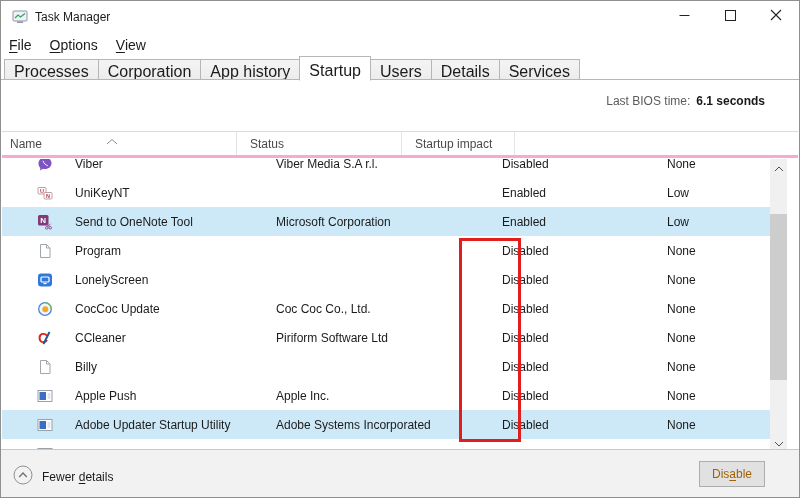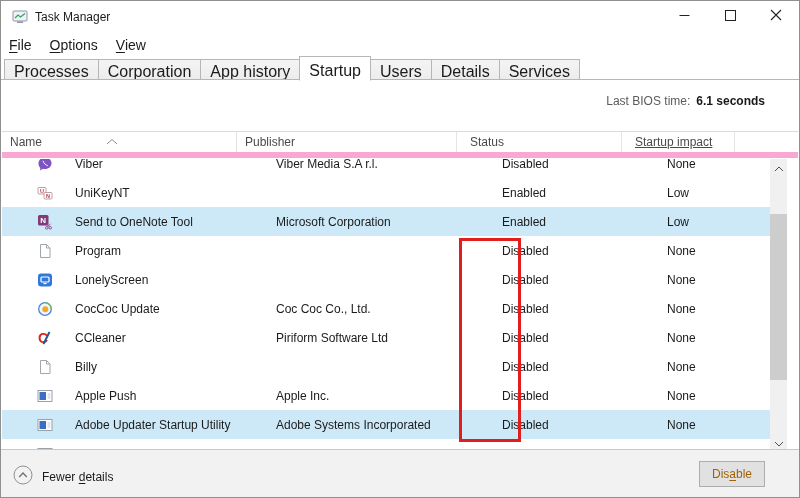--- a/index.html
+++ b/index.html
@@ -24,26 +24,26 @@
   .tabstrip::after{content:"";position:absolute;left:0;right:0;bottom:0;height:1px;background:#b6b6b6;}
   .tab{height:21px;padding:3px 9px 0 9px;background:linear-gradient(#f4f4f4,#ececec);
        border:1px solid #b6b6b6;border-bottom:none;margin-left:-1px;white-space:nowrap;}
   .tab:first-child{margin-left:3px;}
   .tab.active{height:25px;background:#fff;border-bottom:1px solid #fff;margin-bottom:-1px;z-index:3;position:relative;padding-top:5px;}
   
   .content{position:absolute;top:79px;left:1px;right:1px;bottom:48px;background:#fff;}
   .bios{position:absolute;top:14px;right:33px;font-size:12px;color:#5b5b5b;}
   .bios b{color:#191919;margin-left:6px;}
   .gridheader{position:absolute;top:51px;left:0;right:0;height:27px;border-top:1px solid #dadada;
-      border-bottom:6px solid #f9a8d4;display:flex;align-items:center;font-size:12px;color:#4a4a4a;}
+      border-bottom:3px solid #f9a8d4;display:flex;align-items:center;font-size:12px;color:#4a4a4a;}
   .hc{height:100%;display:flex;align-items:center;border-right:1px solid #e4e4e4;}
   .hc.name{width:235px;padding-left:8px;}
   .hc.pub{width:220px;padding-left:8px;}
   .hc.status{width:165px;padding-left:13px;}
-  .hc.impact{width:113px;padding-left:13px;text-decoration:underline;}
+  .hc.impact{width:113px;padding-left:13px;}
   .hc.filler{flex:1;border-right:none;}
   .sort-chevron{position:absolute;left:103px;top:2px;}
   
   .list{position:absolute;top:79px;left:0;width:769px;height:292px;overflow:hidden;font-size:12px;}
   .row{display:flex;align-items:center;height:29px;position:relative;background:#fff;}
   .row.sel{background:var(--sel,#cde9f8);}
   .rowclip{overflow:hidden;position:relative;}
   .rowclip.top{height:19px;}
   .rowclip.top .row{margin-top:-10px;}
   .rowclip.bottom{height:12px;}
@@ -121,21 +121,20 @@
 
     <div class="bios">
       <span>Last BIOS time:</span><b>6.1 seconds</b>
     </div>
 
     <div class="gridheader">
       <span class="sort-chevron"><svg width="14" height="7" viewBox="0 0 14 7">
             <path d="M2 6l5-4.5L12 6" stroke="#8a8a8a" fill="none"></path>
           </svg></span>
       <div class="hc name">Name</div>
-      <div class="hc pub">Publisher</div>
       <div class="hc status">Status</div>
       <div class="hc impact">Startup impact</div>
       <div class="hc filler"></div>
     </div>
 
     <div class="list">
 
       <div class="rowclip top">
         <div class="row">
           <div class="c-name">

